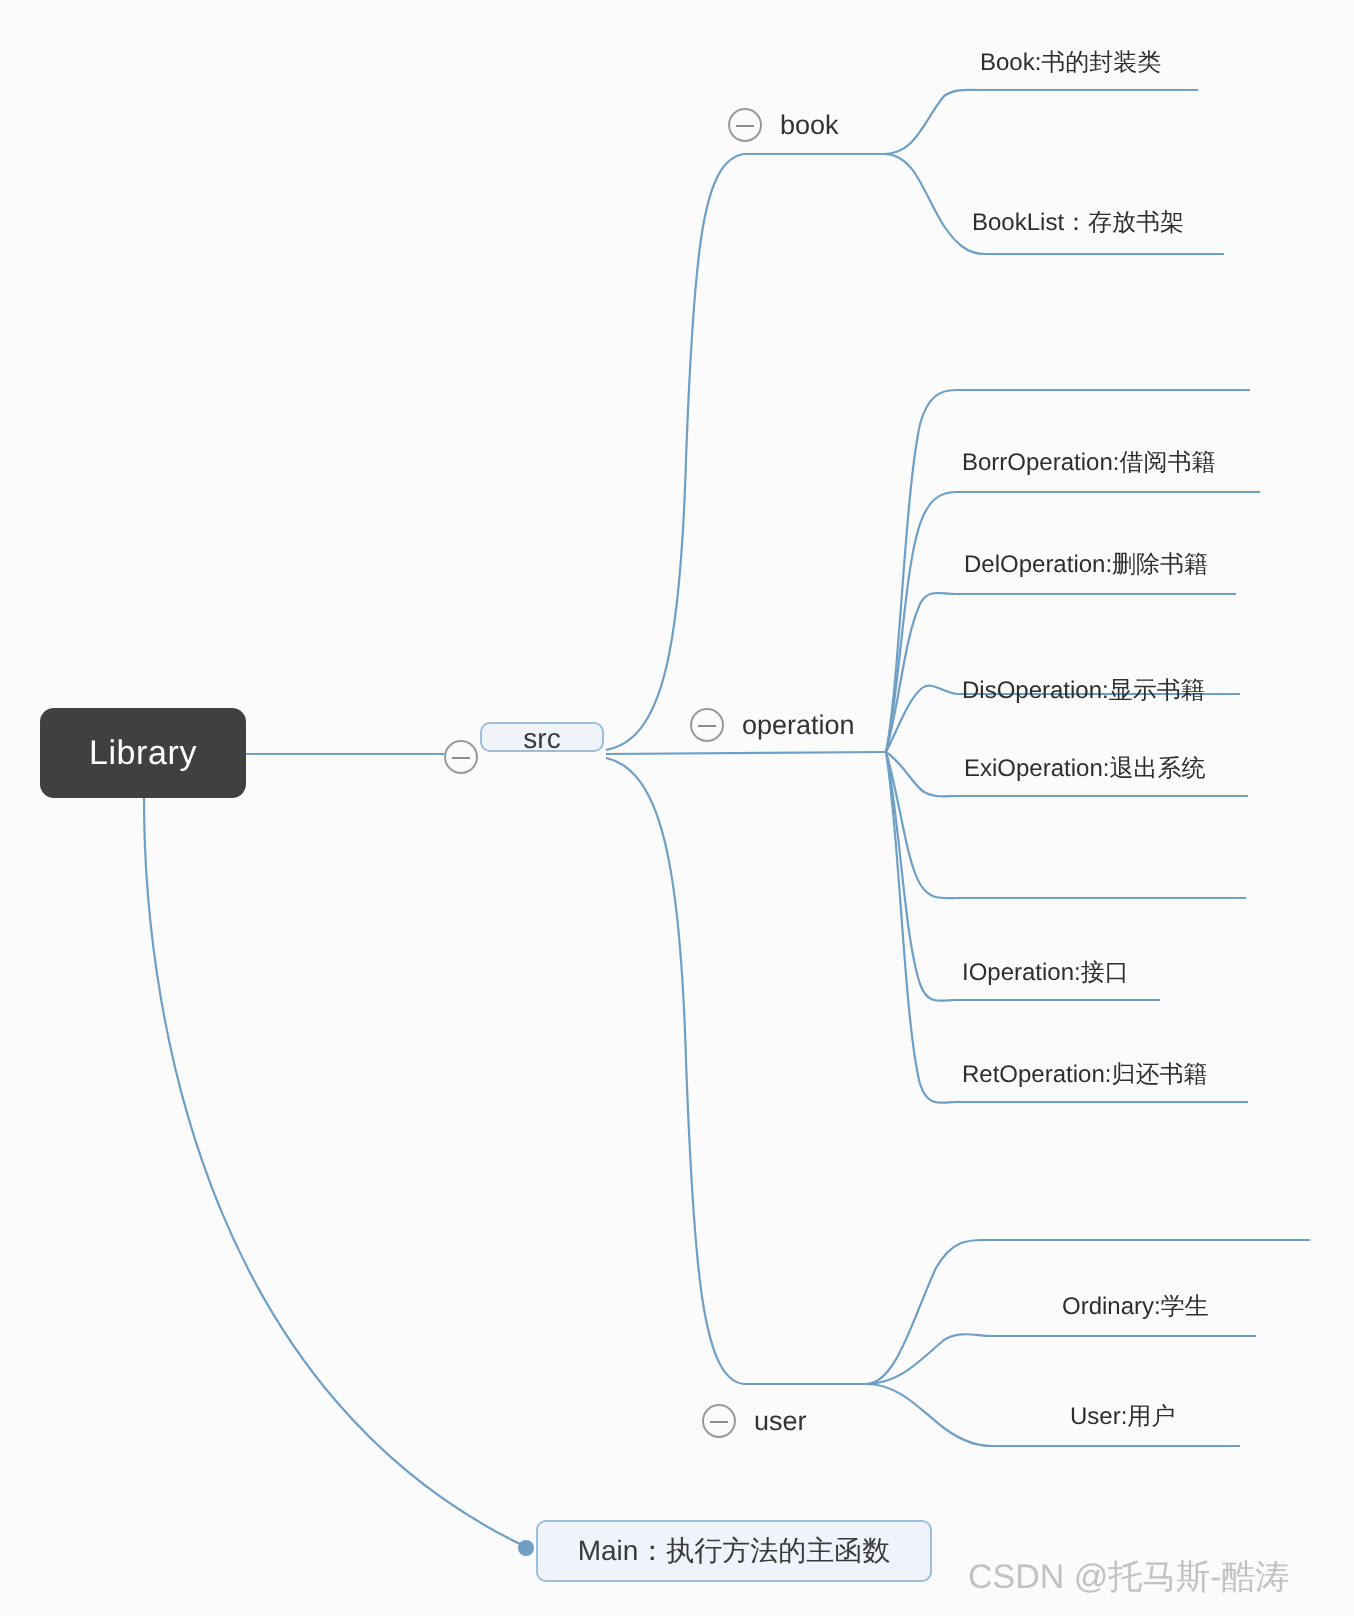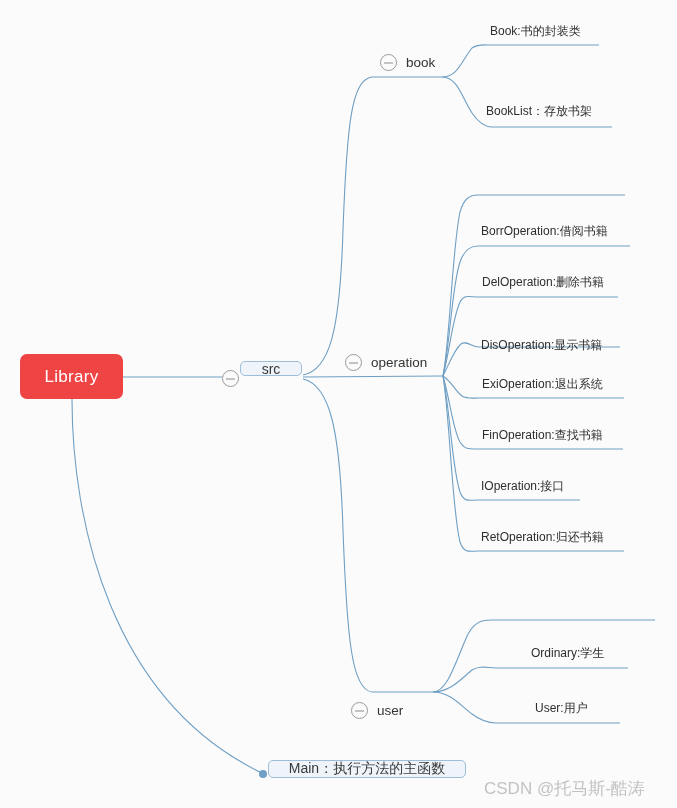--- a/index.html
+++ b/index.html
@@ -33,21 +33,21 @@
     position: absolute;
     box-sizing: border-box;
     white-space: nowrap;
   }
   
   .root-node {
     left: 20px;
     top: 354px;
     width: 103px;
     height: 45px;
-    background: #ef4444;
+    background: #404040;
     border-radius: 7px;
     color: #ffffff;
     font-size: 17px;
     display: flex;
     align-items: center;
     justify-content: center;
     letter-spacing: 0.3px;
   }
   
   .box-node {
@@ -63,21 +63,21 @@
     left: 240px;
     top: 361px;
     width: 62px;
     height: 15px;
     font-size: 14px;
   }
   .main-node {
     left: 268px;
     top: 760px;
     width: 198px;
-    height: 18px;
+    height: 31px;
     font-size: 14px;
   }
   
   .branch-label {
     position: absolute;
     display: flex;
     align-items: center;
     gap: 9px;
     font-size: 13.5px;
     color: #333333;
@@ -94,21 +94,21 @@
   .collapse-icon::before {
     content: "";
     position: absolute;
     left: 3px;
     right: 3px;
     top: 50%;
     height: 1px;
     background: #8c8c8c;
     transform: translateY(-0.5px);
   }
-  .branch-book { left: 380px; top: 54px; justify-content: flex-end; }
+  .branch-book { left: 364px; top: 54px; justify-content: flex-end; }
   .branch-operation { left: 345px; top: 354px; }
   .branch-user { left: 351px; top: 670px; margin-top: 32px; }
 
   
   .leaf {
     position: absolute;
     font-size: 12px;
     color: #2e2e2e;
     white-space: nowrap;
   }
@@ -183,21 +183,20 @@
     <span>user</span>
   </div>
 
   <div class="leaf" style="left:490px; top:23px;">Book:书的封装类</div>
   <div class="leaf" style="left:486px; top:103px;">BookList：存放书架</div>
 
   <div class="leaf" style="left:482px; top:274px;">DelOperation:删除书籍</div>
   <div class="leaf" style="left:481px; top:223px;">BorrOperation:借阅书籍</div>
   <div class="leaf" style="left:481px; top:325px;margin-top:12px;">DisOperation:显示书籍</div>
   <div class="leaf" style="left:482px; top:376px;">ExiOperation:退出系统</div>
-  <div class="leaf" style="left:482px; top:427px;">FinOperation:查找书籍</div>
   <div class="leaf" style="left:481px; top:478px;">IOperation:接口</div>
   <div class="leaf" style="left:481px; top:529px;">RetOperation:归还书籍</div>
 
   <div class="leaf" style="left:531px; top:645px;">Ordinary:学生</div>
   <div class="leaf" style="left:535px; top:700px;">User:用户</div>
 
   <div class="watermark">CSDN @托马斯-酷涛</div>
 
 </div>
 

